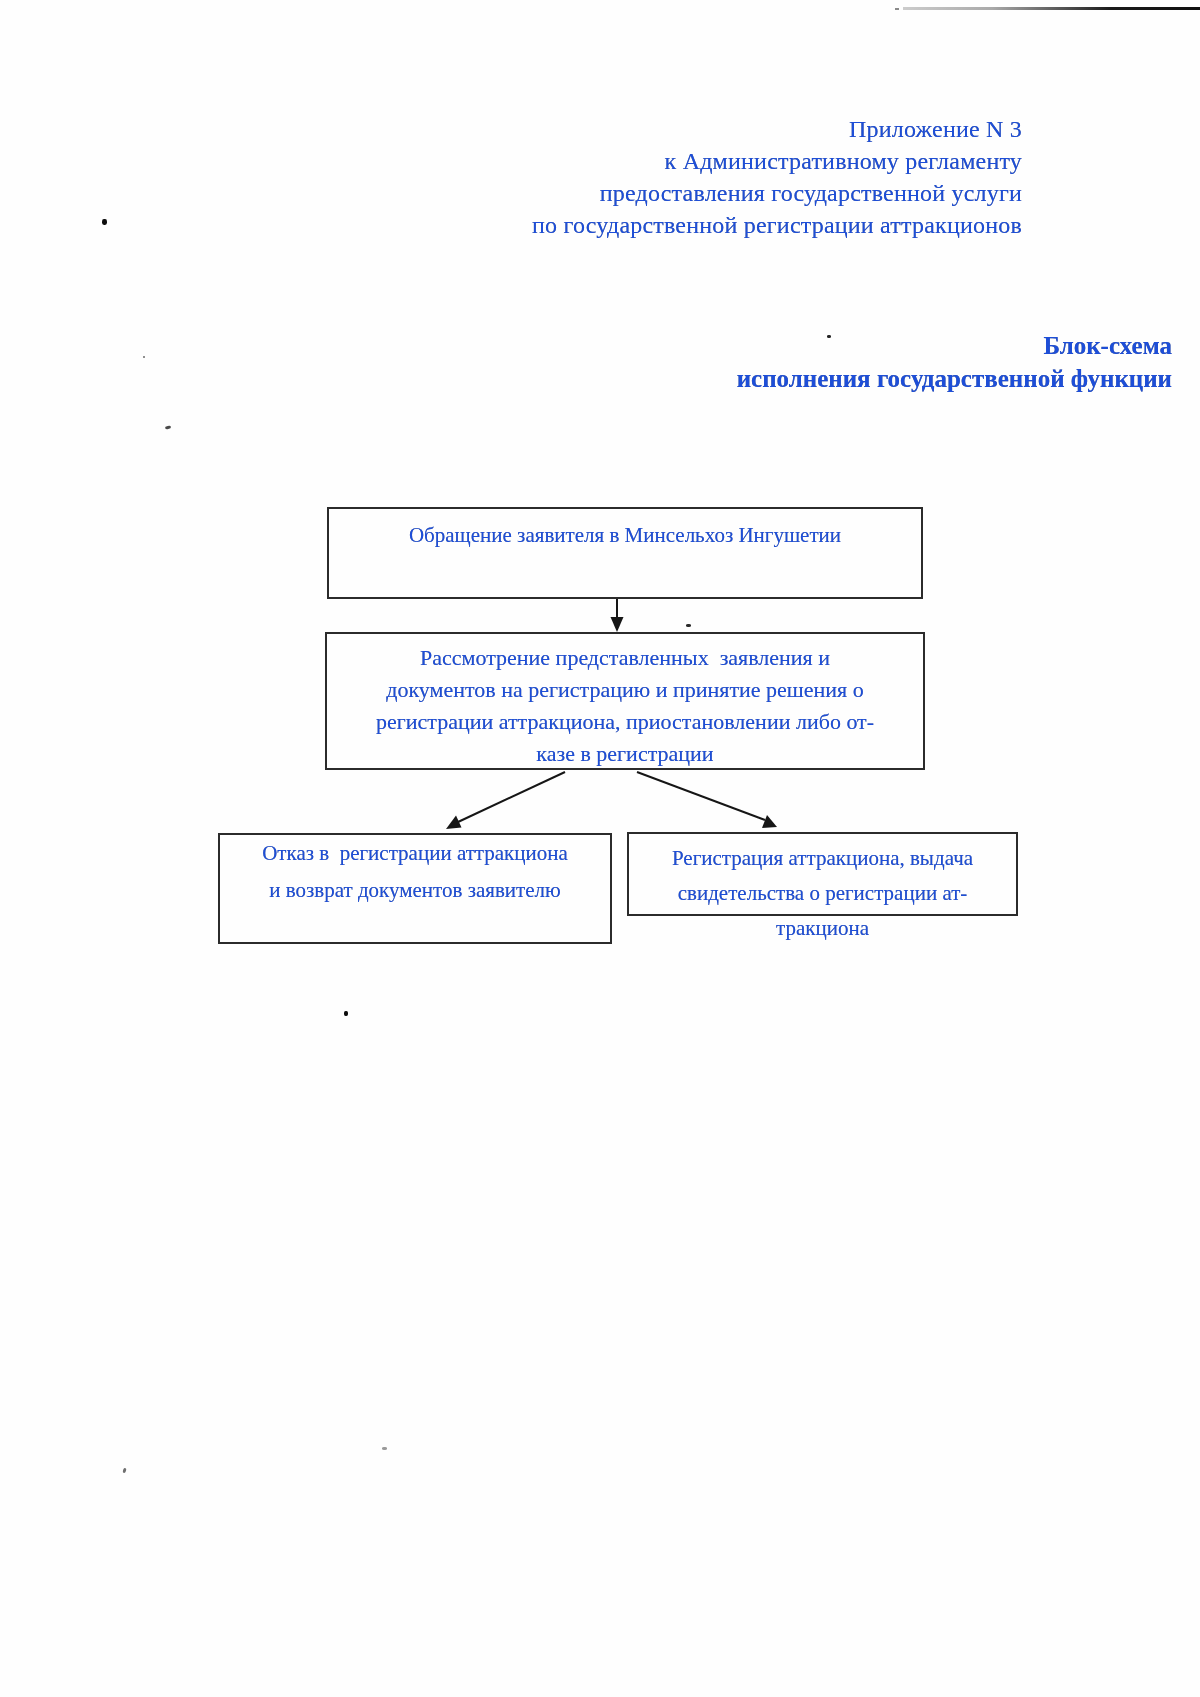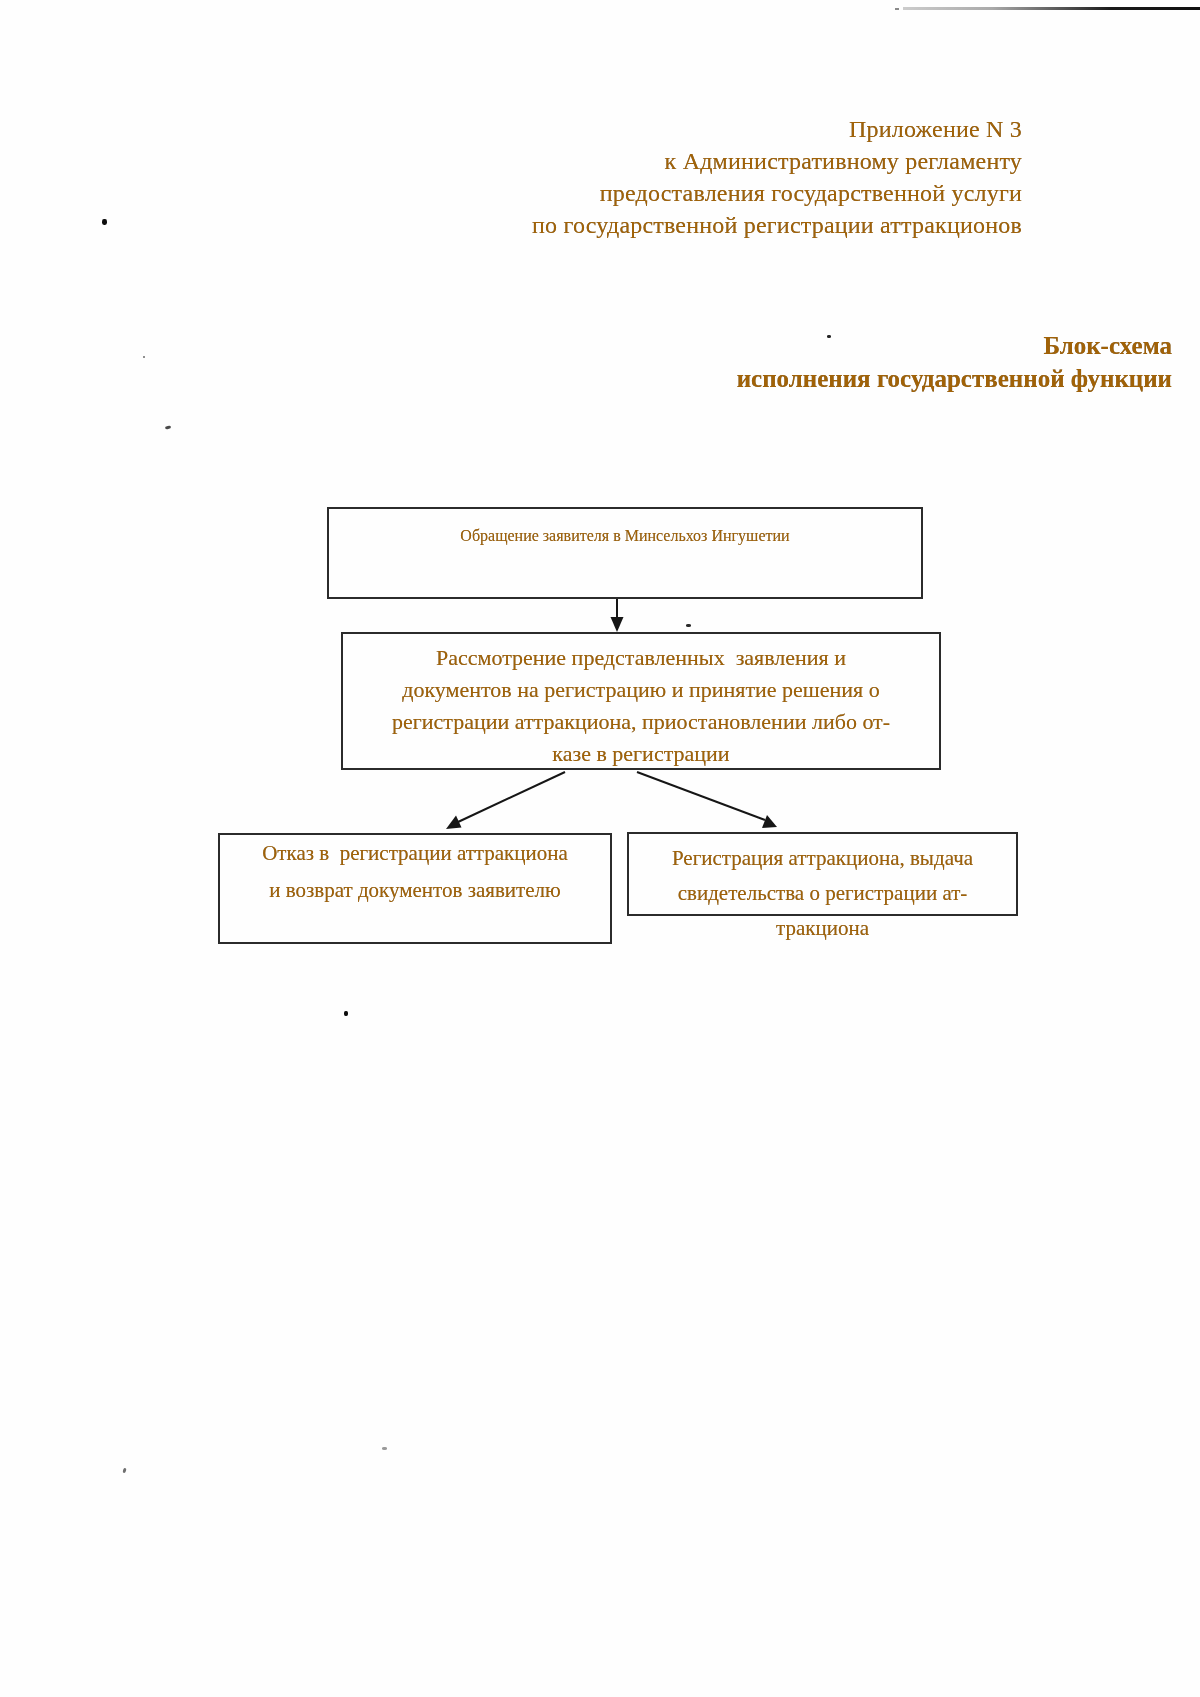--- a/index.html
+++ b/index.html
@@ -3,21 +3,21 @@
 <meta charset="utf-8">
 <style>
   html, body { margin: 0; padding: 0; background: #e8e8e8; }
   .page {
     position: relative;
     width: 1200px;
     height: 1697px;
     background: #fefefe;
     overflow: hidden;
     font-family: "Liberation Serif", "DejaVu Serif", serif;
-    color: #a16207;
+    color: #1d4ed8;
   }
   .prelines { white-space: pre-wrap; }
 
   
   .scan-line {
     position: absolute;
     top: 7px; left: 903px;
     width: 297px; height: 3px;
     background: linear-gradient(to right, #cccccc 0%, #a9a9a9 30%, #5a5a5a 52%, #1a1a1a 70%, #101010 100%);
   }
@@ -55,25 +55,25 @@
   .fc-box {
     position: absolute;
     box-sizing: border-box;
     border: 2px solid #2b2b2b;
     background: #fefefe;
     text-align: center;
     text-shadow: 0 0 0.5px rgba(0,0,0,0.4);
   }
   .fc-box-application {
     left: 327px; top: 507px; width: 596px; height: 92px;
-    font-size: 16px; line-height: 27px; padding-top: 13px;
+    font-size: 21px; line-height: 27px; padding-top: 13px;
   }
   .fc-box-review {
     left: 325px; top: 632px; width: 600px; height: 138px;
-    font-size: 22px; line-height: 32px; padding-top: 8px; margin-left: 16px;
+    font-size: 22px; line-height: 32px; padding-top: 8px;
   }
   .fc-box-refusal {
     left: 218px; top: 833px; width: 394px; height: 111px;
     font-size: 21px; line-height: 37px; 
   }
   .fc-box-registration {
     left: 627px; top: 832px; width: 391px; height: 84px;
     font-size: 21px; line-height: 35px; padding-top: 7px;
   }
 

